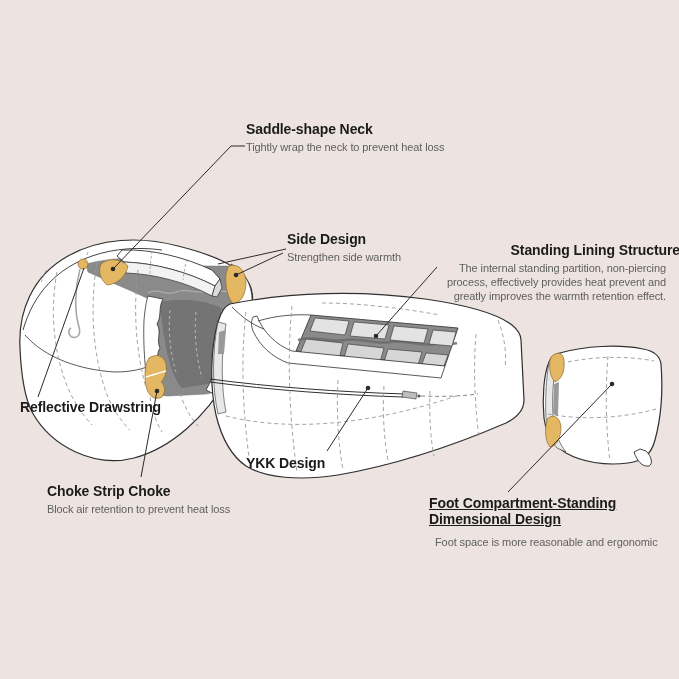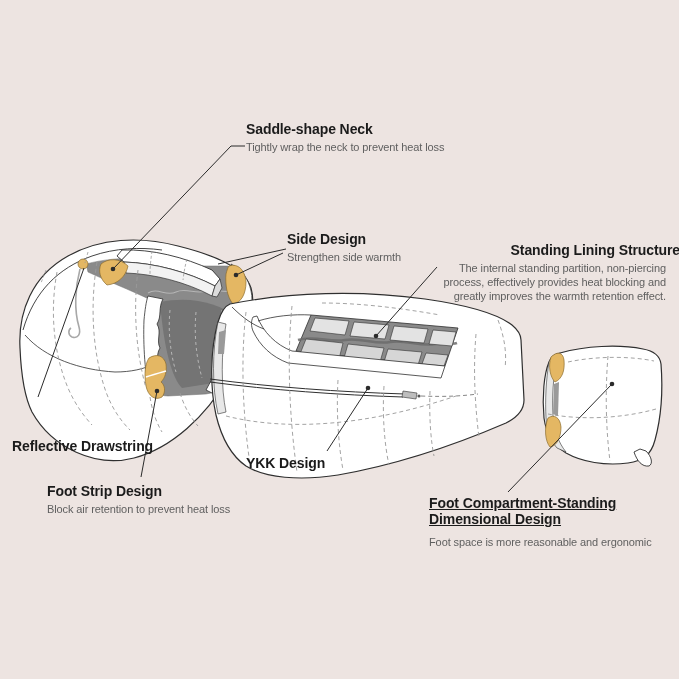--- a/index.html
+++ b/index.html
@@ -27,27 +27,27 @@
     line-height:1.28;
     color:#5f5f5f;
     letter-spacing:-0.1px;
     white-space:nowrap;
   }
   .ann.wrap h3, .ann.wrap p{white-space:normal;text-align:right;}
   .ann-saddle{left:246px;top:121px;}
   .ann-side{left:287px;top:231px;}
   .ann-standing{left:440px;top:242px;width:240px;}
   .ann-standing p{width:226px;}
-  .ann-reflective{left:12px;top:399px;margin-top:39px;}
+  .ann-reflective{left:20px;top:399px;}
   .ann-choke{left:47px;top:483px;}
   .ann-ykk{left:246px;top:455px;}
   .ann-ykk p{width:182px;white-space:normal;}
   .ann-foot{left:429px;top:495px;}
   .ann-foot h3{width:208px;white-space:normal;text-decoration:underline;}
-  .ann-foot p{margin-top:8px;}
+  .ann-foot p{margin-top:8px;margin-left:6px;}
 </style>
 </head>
 <body>
 
 <div id="stage">
 
   <svg id="art" width="679" height="679" viewBox="0 0 679 679">
 
     <g>
 
@@ -212,29 +212,29 @@
     <p>Strengthen side warmth</p>
   </div>
 
   <div class="ann ann-saddle">
     <h3>Saddle-shape Neck</h3>
     <p>Tightly wrap the neck to prevent heat loss</p>
   </div>
 
   <div class="ann ann-standing wrap">
     <h3>Standing Lining Structure</h3>
-    <p>The internal standing partition, non-piercing process, effectively provides heat blocking and greatly improves the warmth retention effect.</p>
+    <p>The internal standing partition, non-piercing process, effectively provides heat prevent and greatly improves the warmth retention effect.</p>
   </div>
 
   <div class="ann ann-reflective">
     <h3>Reflective Drawstring</h3>
   </div>
 
   <div class="ann ann-choke">
-    <h3>Foot Strip Design</h3>
+    <h3>Choke Strip Choke</h3>
     <p>Block air retention to prevent heat loss</p>
   </div>
 
   <div class="ann ann-ykk">
     <h3>YKK Design</h3>
   </div>
 
   <div class="ann ann-foot">
     <h3>Foot Compartment-Standing Dimensional Design</h3>
     <p>Foot space is more reasonable and ergonomic</p>

